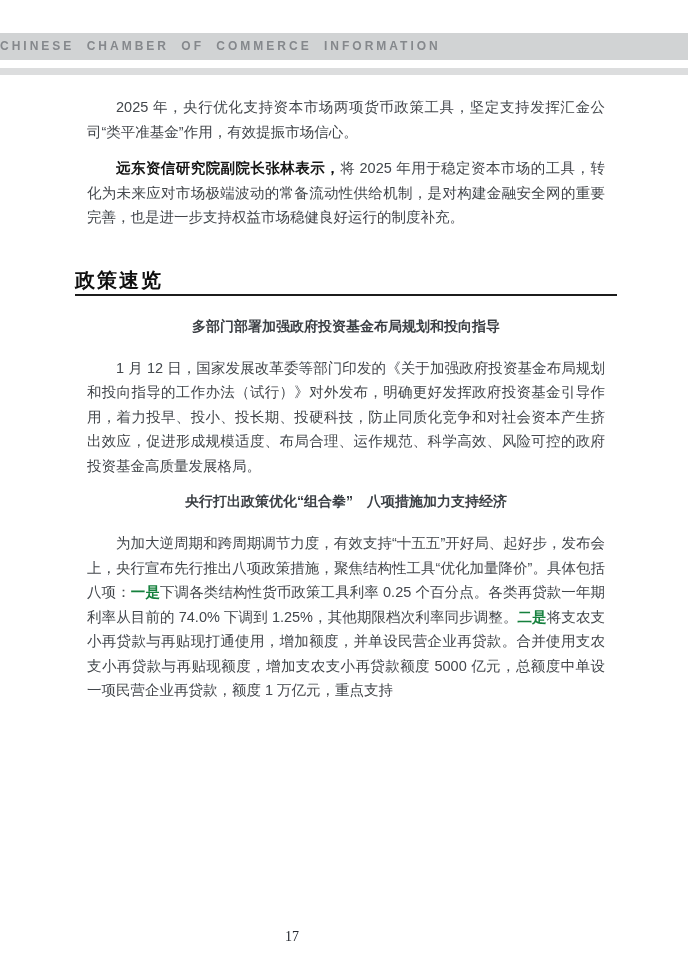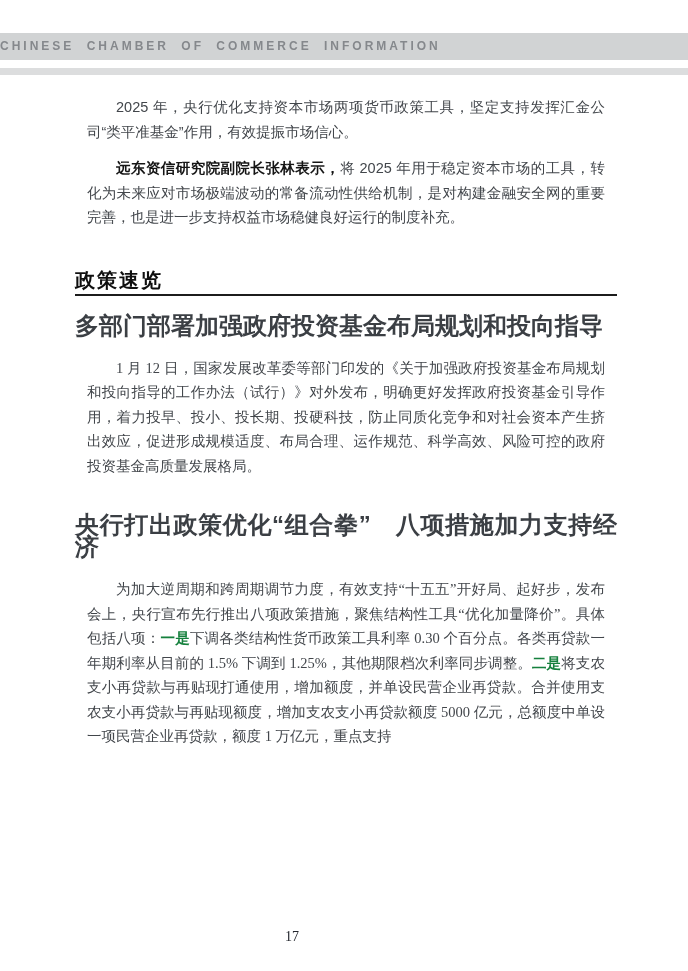--- a/index.html
+++ b/index.html
@@ -41,27 +41,27 @@
   .section-title{
     margin-top:37px;
     font-family:"Liberation Serif","DejaVu Serif",serif;
     font-size:20px;font-weight:bold;color:#0f0f0f;
     letter-spacing:2px;line-height:27px;
     border-bottom:2px solid #1c1c1c;
     text-align:left;text-indent:0;
   }
 
   .headline{
-    text-indent:0;
-    font-weight:bold;font-size:24px;line-height:22px;color:#3b3f44;
+    text-align:center;text-indent:0;
+    font-weight:bold;font-size:14px;line-height:22px;color:#3b3f44;
   }
   .headline-1{margin-top:19px;}
-  .headline-2{margin-top:36px;}
+  .headline-2{margin-top:12px;}
 
-  .article-body{margin-top:19px;font-family:Liberation Serif, serif;}
+  .article-body{margin-top:19px;}
   .article-body p + p{margin-top:4px;}
   .marker-bold{font-weight:bold;color:#15803d;}
 
   
   .footer{
     position:absolute;top:927px;left:0;width:584px;
     text-align:center;
   }
   .page-number{
     font-family:"Liberation Serif","DejaVu Serif",serif;
@@ -88,21 +88,21 @@
 
     <div class="headline headline-1">多部门部署加强政府投资基金布局规划和投向指导</div>
 
     <div class="article-body">
       <p>1 月 12 日，国家发展改革委等部门印发的《关于加强政府投资基金布局规划和投向指导的工作办法（试行）》对外发布，明确更好发挥政府投资基金引导作用，着力投早、投小、投长期、投硬科技，防止同质化竞争和对社会资本产生挤出效应，促进形成规模适度、布局合理、运作规范、科学高效、风险可控的政府投资基金高质量发展格局。</p>
     </div>
 
     <div class="headline headline-2">央行打出政策优化“组合拳”　八项措施加力支持经济</div>
 
     <div class="article-body">
-      <p><span>为加大逆周期和跨周期调节力度，有效支持“十五五”开好局、起好步，发布会上，央行宣布先行推出八项政策措施，聚焦结构性工具“优化加量降价”。具体包括八项：</span><span class="marker-bold">一是</span><span>下调各类结构性货币政策工具利率 0.30 个百分点。各类再贷款一年期利率从目前的 1.5% 下调到 1.25%，其他期限档次利率同步调整。</span><span class="marker-bold">二是</span><span>将支农支小再贷款与再贴现打通使用，增加额度，并单设民营企业再贷款。合并使用支农支小再贷款与再贴现额度，增加支农支小再贷款额度 5000 亿元，总额度中单设一项民营企业再贷款，额度 1 万亿元，重点支持</span></p>
+      <p><span>为加大逆周期和跨周期调节力度，有效支持“十五五”开好局、起好步，发布会上，央行宣布先行推出八项政策措施，聚焦结构性工具“优化加量降价”。具体包括八项：</span><span class="marker-bold">一是</span><span>下调各类结构性货币政策工具利率 0.25 个百分点。各类再贷款一年期利率从目前的 74.0% 下调到 1.25%，其他期限档次利率同步调整。</span><span class="marker-bold">二是</span><span>将支农支小再贷款与再贴现打通使用，增加额度，并单设民营企业再贷款。合并使用支农支小再贷款与再贴现额度，增加支农支小再贷款额度 5000 亿元，总额度中单设一项民营企业再贷款，额度 1 万亿元，重点支持</span></p>
     </div>
 
   </div>
 
   <div class="footer">
     <span class="page-number">17</span>
   </div>
 
 </div>
 

